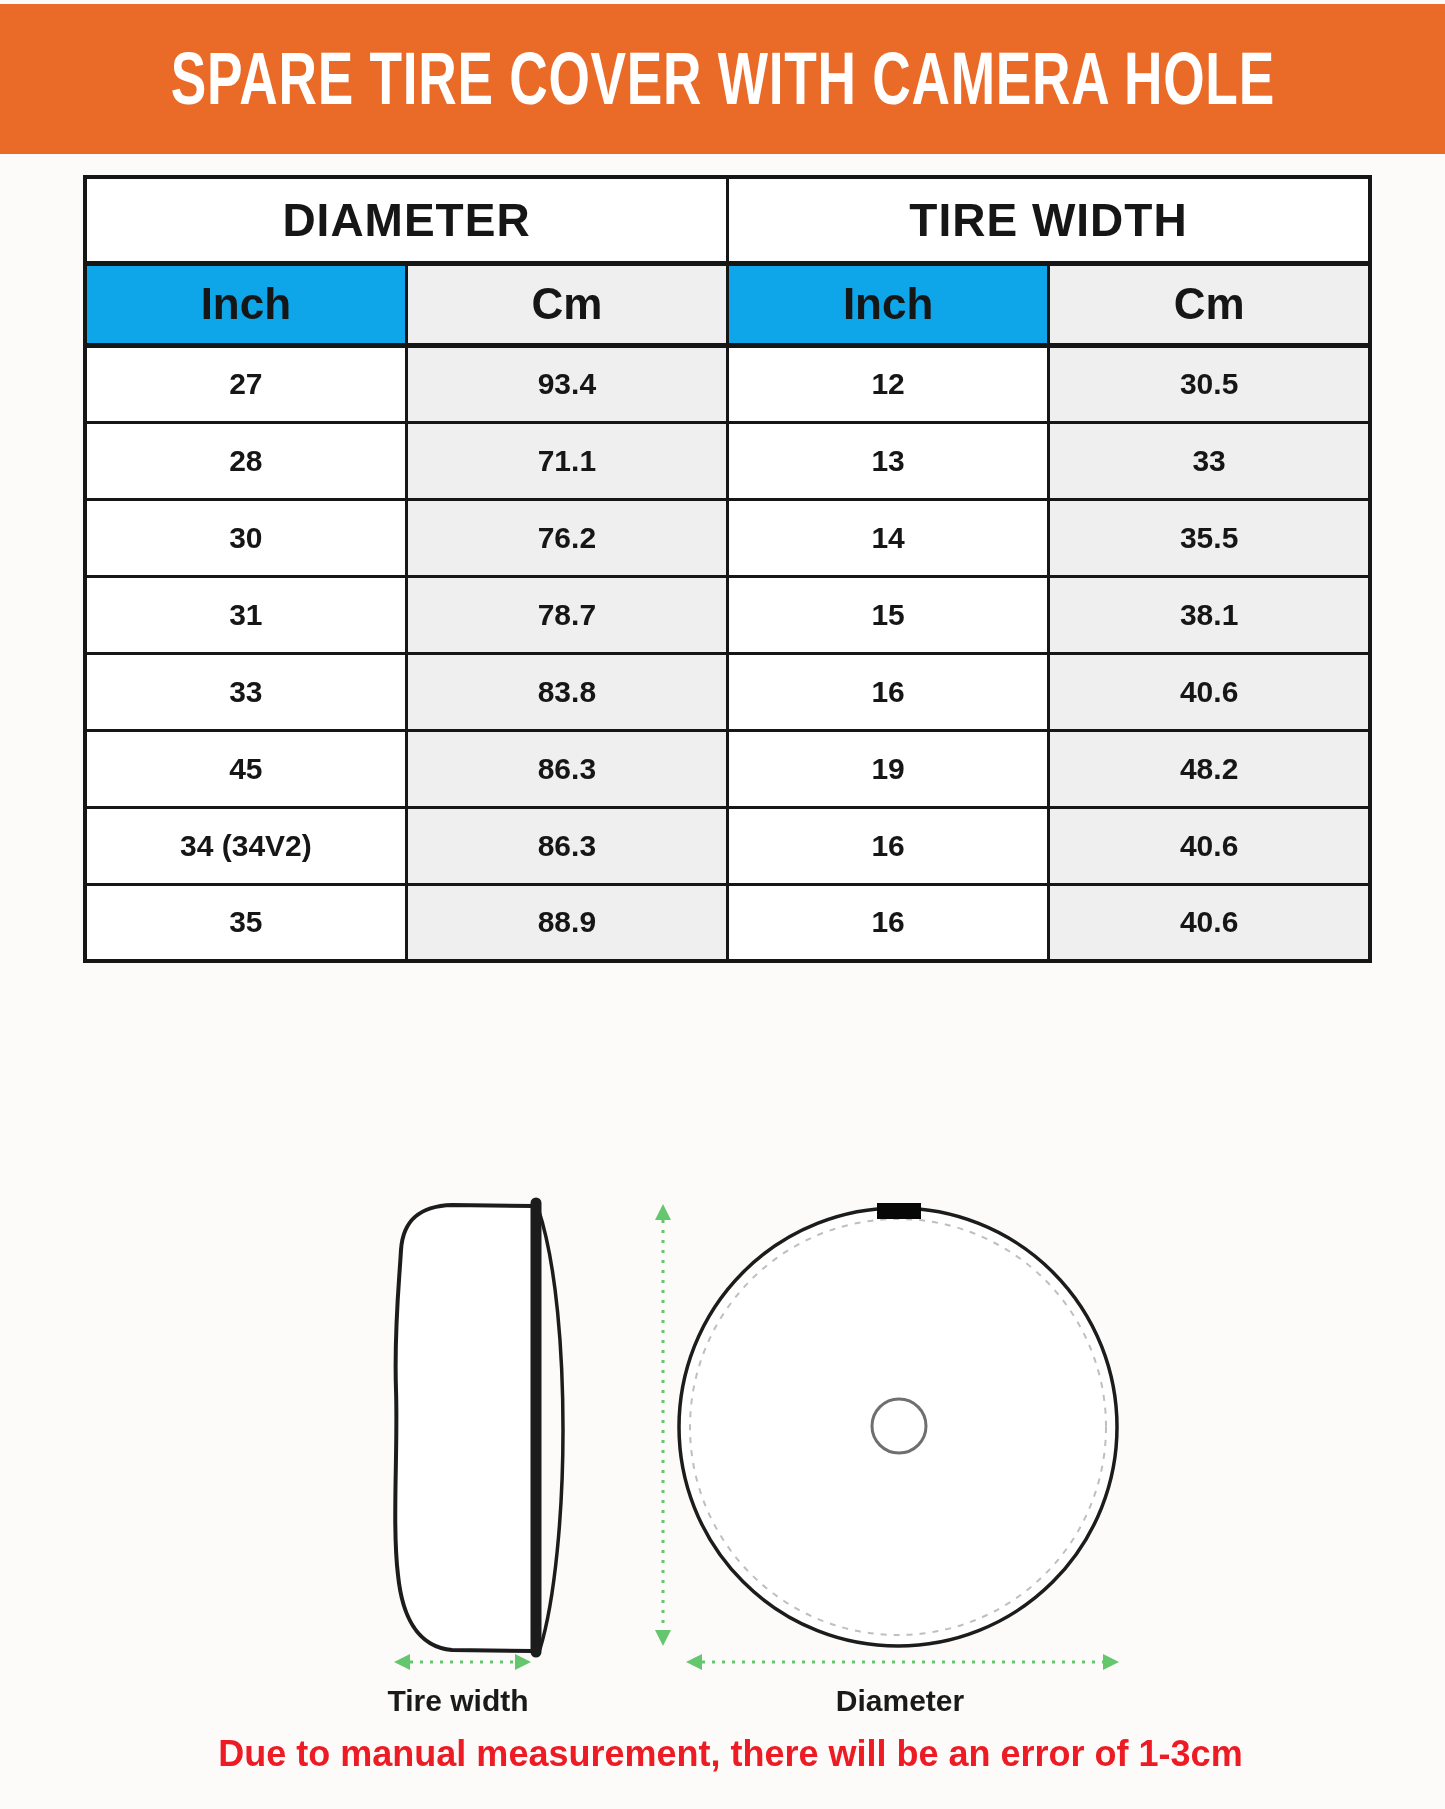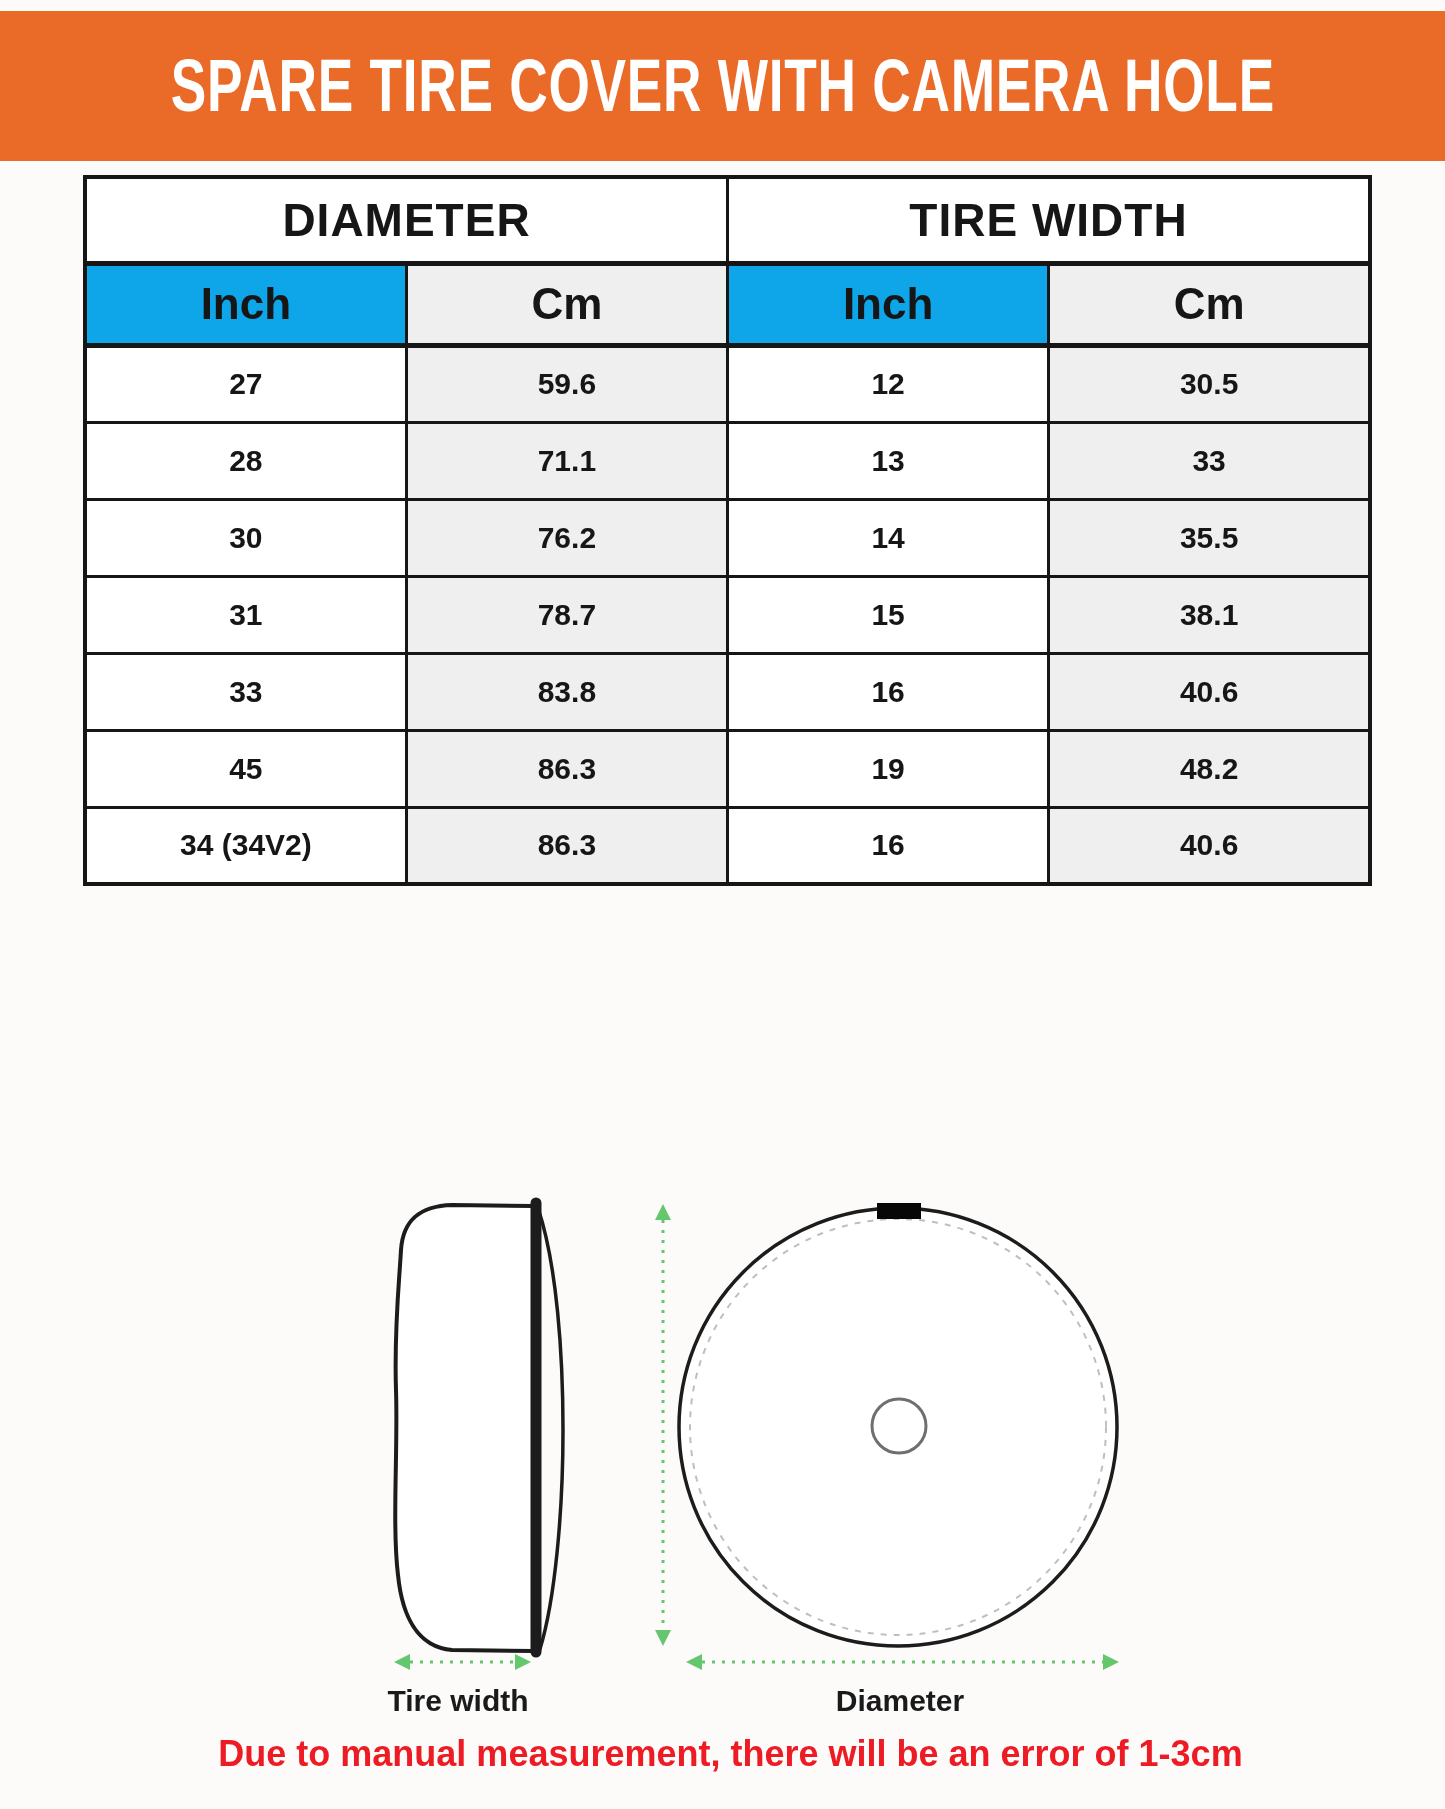--- a/index.html
+++ b/index.html
@@ -14,21 +14,21 @@
   html,body{background:#ffffff;}
   .page{
     position:relative;
     width:1445px;height:1809px;
     background:#FCFBFA;
     font-family:"Liberation Sans", sans-serif;
     overflow:hidden;
   }
   
   .banner{
-    position:absolute;left:0;top:11px;width:1445px;height:150px;
+    position:absolute;left:0;top:4px;width:1445px;height:150px;
     background:var(--banner-bg);
     display:flex;align-items:center;justify-content:center;
   }
   .banner-text{
     color:#ffffff;font-weight:bold;font-size:74px;line-height:1;
     white-space:nowrap;transform:scaleX(0.72);letter-spacing:1px;
   }
   
   .size-table{
     position:absolute;left:83px;top:175px;width:1289px;
@@ -78,21 +78,21 @@
       <tr id="subheader-row">
           <th class="sub-th">Inch</th>
           <th class="sub-th gray">Cm</th>
           <th class="sub-th">Inch</th>
           <th class="sub-th gray">Cm</th>
         </tr>
     </thead>
     <tbody id="table-body">
         <tr>
           <td>27</td>
-          <td class="gray">59.6</td>
+          <td class="gray">93.4</td>
           <td>12</td>
           <td class="gray">30.5</td>
         </tr>
         <tr>
           <td>28</td>
           <td class="gray">71.1</td>
           <td>13</td>
           <td class="gray">33</td>
         </tr>
         <tr>
@@ -115,20 +115,26 @@
         </tr>
         <tr>
           <td>45</td>
           <td class="gray">86.3</td>
           <td>19</td>
           <td class="gray">48.2</td>
         </tr>
         <tr>
           <td>34 (34V2)</td>
           <td class="gray">86.3</td>
+          <td>16</td>
+          <td class="gray">40.6</td>
+        </tr>
+        <tr>
+          <td>35</td>
+          <td class="gray">88.9</td>
           <td>16</td>
           <td class="gray">40.6</td>
         </tr>
       </tbody>
   </table>
 
   <svg class="diagram" viewBox="0 1150 1445 600" xmlns="http://www.w3.org/2000/svg">
 
     <g fill="none" stroke="#1c1c1c" stroke-linecap="round" stroke-linejoin="round">
       <path stroke-width="4" fill="#ffffff" d="M 533,1206 L 452,1205 C 421,1206 403,1219 401,1250

